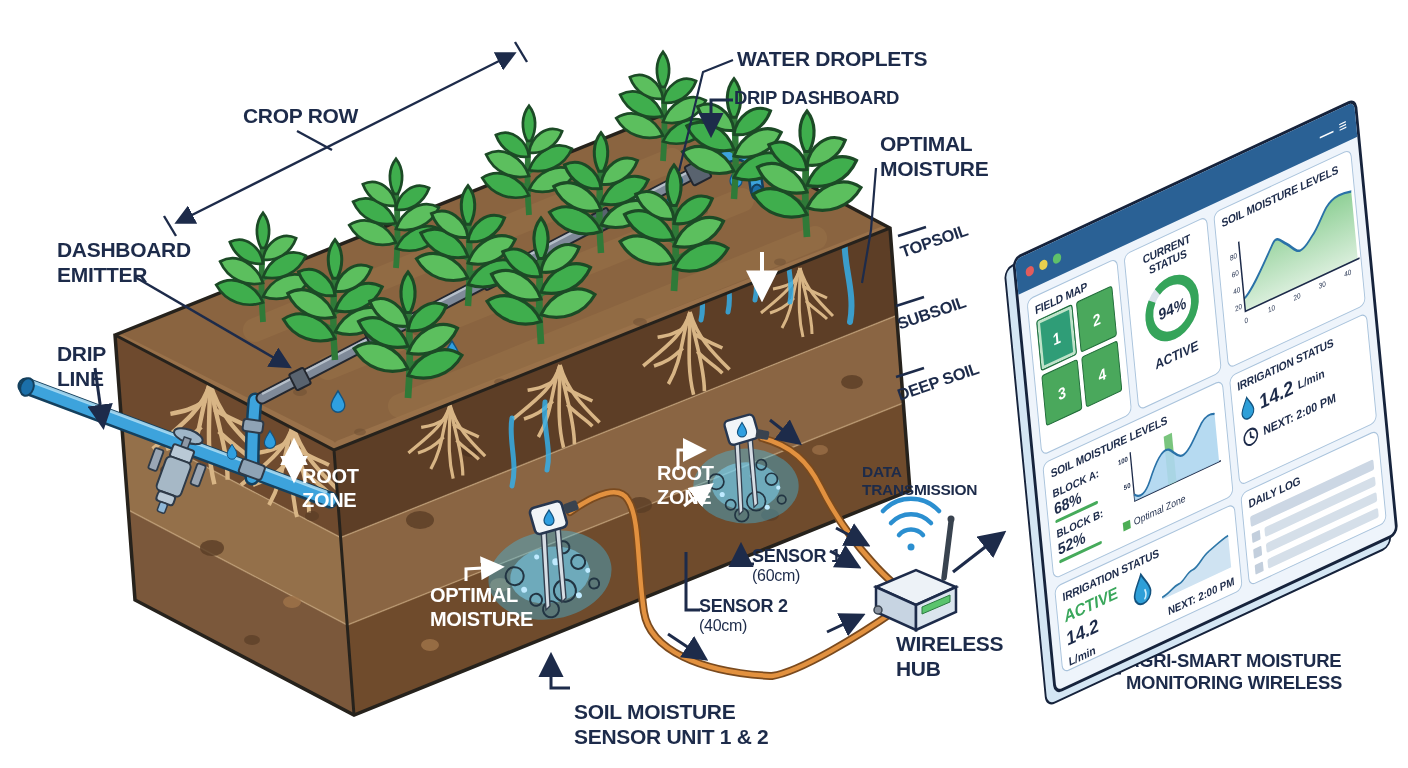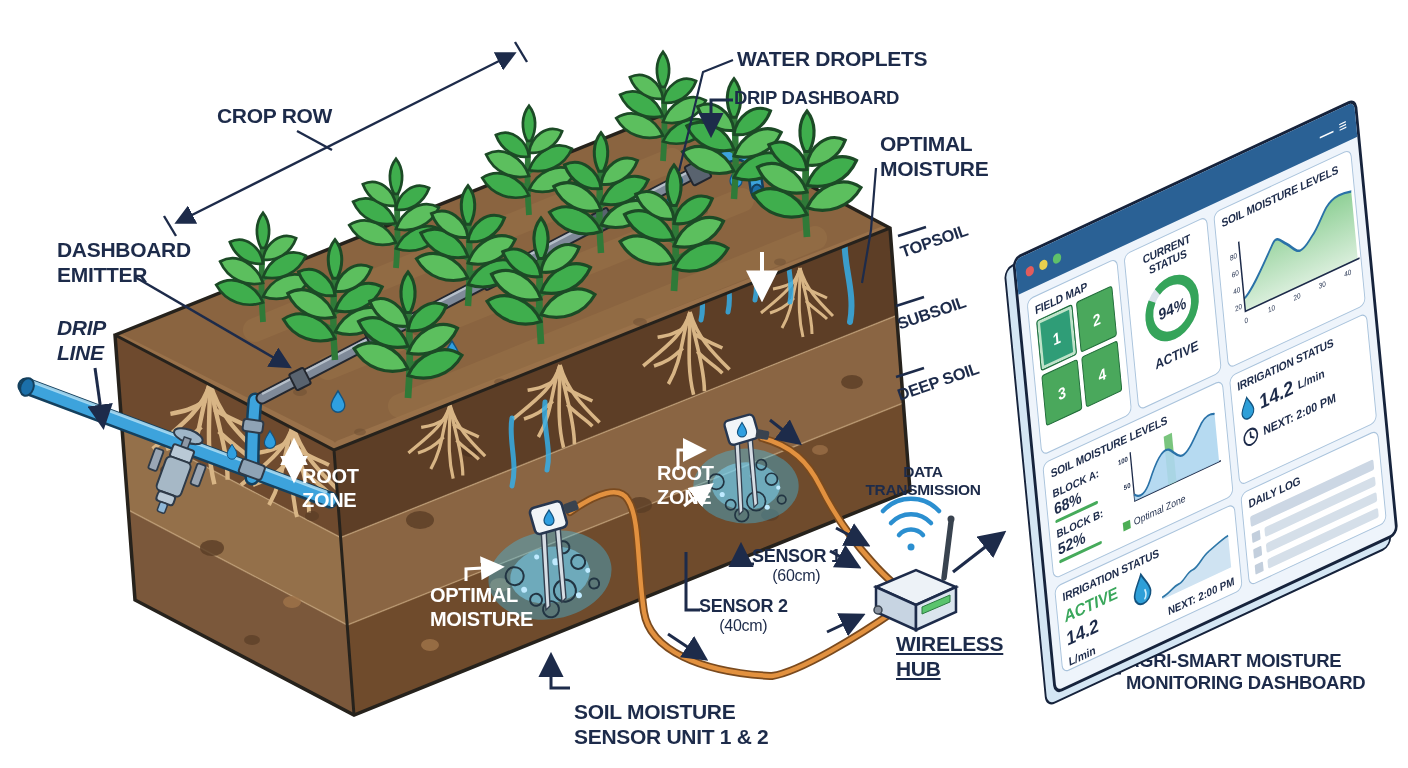--- a/index.html
+++ b/index.html
@@ -5,21 +5,21 @@
   html,body{margin:0;padding:0;background:#fff;}
   #stage{position:relative;width:1408px;height:768px;overflow:hidden;background:#ffffff;
          font-family:"Liberation Sans",sans-serif;}
   #scene{position:absolute;left:0;top:0;}
   .lbl{position:absolute;font-weight:bold;color:#1d2b4a;font-size:21px;line-height:1.18;
        letter-spacing:-0.3px;white-space:nowrap;}
   .lbl .ln{display:block;}
   .lbl.white{color:#ffffff;font-size:20px;}
   .lbl.big{font-size:18.5px;font-weight:800;}
   .lbl.layer{transform:rotate(-19deg);transform-origin:left center;font-size:16.5px;}
-  .lbl.center{text-align:center;}
+  .lbl.center{}
   .lbl .sub{font-weight:normal;font-size:16px;display:block;}
 
   
   #dash{position:absolute;left:1012px;top:258px;width:380px;height:414px;
         transform-origin:0 0;transform:rotate(-25deg) skewX(-19.5deg);
         background:#eef4fb;border:3px solid #16233c;border-radius:9px;
         box-shadow:-9px 7px 0 -1px #d4e6f4, -9px 7px 0 1px #16233c;box-sizing:border-box;}
   .titlebar{height:33px;background:#2a6195;border-radius:6px 6px 0 0;display:flex;
             align-items:center;padding:0 10px;gap:6px;}
   .dot{width:9px;height:9px;border-radius:50%;display:inline-block;}
@@ -372,32 +372,32 @@
     <line x1="762" y1="252" x2="762" y2="296" stroke-width="4" marker-end="url(#mW)"></line>
   </g>
 
   <g stroke="#1d2b4a" stroke-width="2.6">
     <line x1="898" y1="236" x2="926" y2="227"></line>
     <line x1="896" y1="306" x2="924" y2="297"></line>
     <line x1="896" y1="377" x2="924" y2="368"></line>
   </g>
 </svg>
 
-<div class="lbl" style="left:217px;top:104px;">CROP ROW</div>
+<div class="lbl" style="left:243px;top:104px;">CROP ROW</div>
 <div class="lbl" style="left:737px;top:47px;">WATER DROPLETS</div>
 <div class="lbl big" style="left:734px;top:87px;">DRIP DASHBOARD</div>
 <div class="lbl" style="left:880px;top:132px;">
   <span class="ln">OPTIMAL</span>
   <span class="ln">MOISTURE</span>
 </div>
 <div class="lbl" style="left:57px;top:238px;">
   <span class="ln">DASHBOARD</span>
   <span class="ln">EMITTER</span>
 </div>
-<div class="lbl" style="left:57px;top:316px;font-style:italic;">
+<div class="lbl" style="left:57px;top:342px;">
   <span class="ln">DRIP</span>
   <span class="ln">LINE</span>
 </div>
 <div class="lbl layer" style="left:901px;top:243px;">TOPSOIL</div>
 <div class="lbl layer" style="left:898px;top:315px;">SUBSOIL</div>
 <div class="lbl layer" style="left:898px;top:386px;">DEEP SOIL</div>
 <div class="lbl white" style="left:302px;top:465px;">
   <span class="ln">ROOT</span>
   <span class="ln">ZONE</span>
 </div>
@@ -418,27 +418,27 @@
   <span class="sub">(40cm)</span>
 </div>
 <div class="lbl" style="left:574px;top:672px;margin-top:28px;">
   <span class="ln">SOIL MOISTURE</span>
   <span class="ln">SENSOR UNIT 1 &amp; 2</span>
 </div>
 <div class="lbl center" style="left:862px;top:463px;width:122px;font-size:15.5px;">
   <span class="ln">DATA</span>
   <span class="ln">TRANSMISSION</span>
 </div>
-<div class="lbl" style="left:896px;top:632px;text-decoration:underline;">
+<div class="lbl" style="left:896px;top:632px;">
   <span class="ln">WIRELESS</span>
   <span class="ln">HUB</span>
 </div>
 <div class="lbl big" style="left:1126px;top:650px;">
   <span class="ln">AGRI-SMART MOISTURE</span>
-  <span class="ln">MONITORING DASHBOARD</span>
+  <span class="ln">MONITORING WIRELESS</span>
 </div>
 
 <div id="dash">
   <div class="titlebar">
     <span class="dot red"></span>
     <span class="dot yel"></span>
     <span class="dot grn"></span>
     <span class="tb-sp"></span>
     <span class="tb-min">—</span>
     <span class="tb-menu">≡</span>

